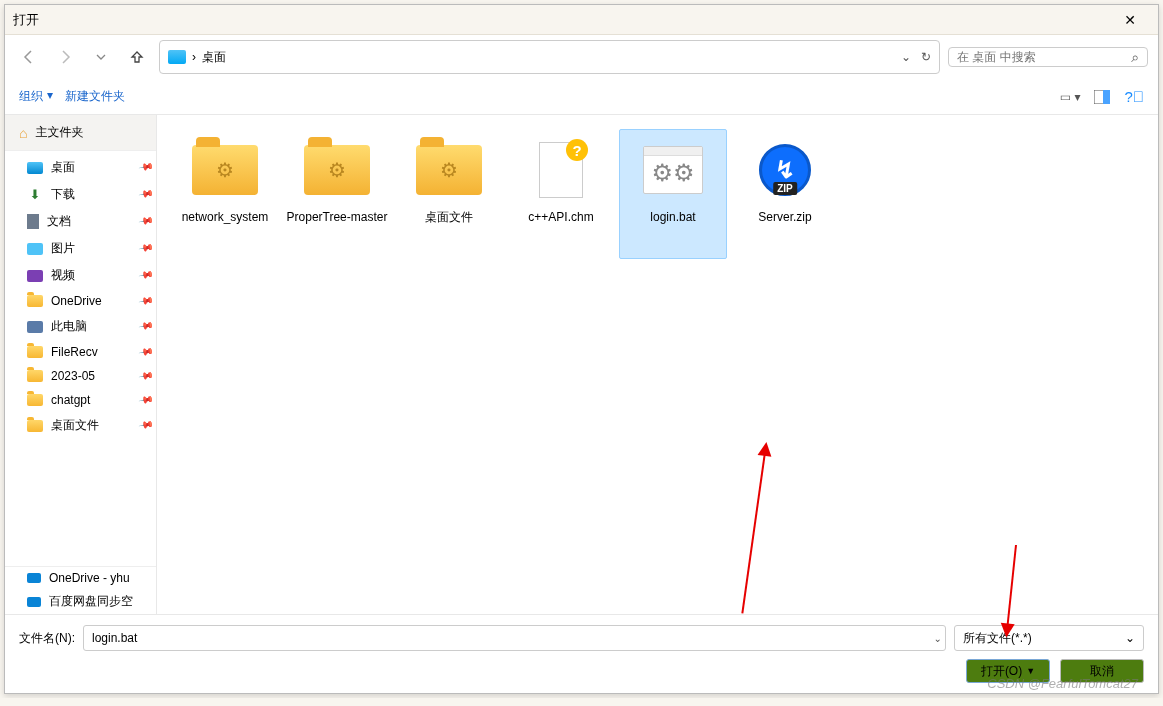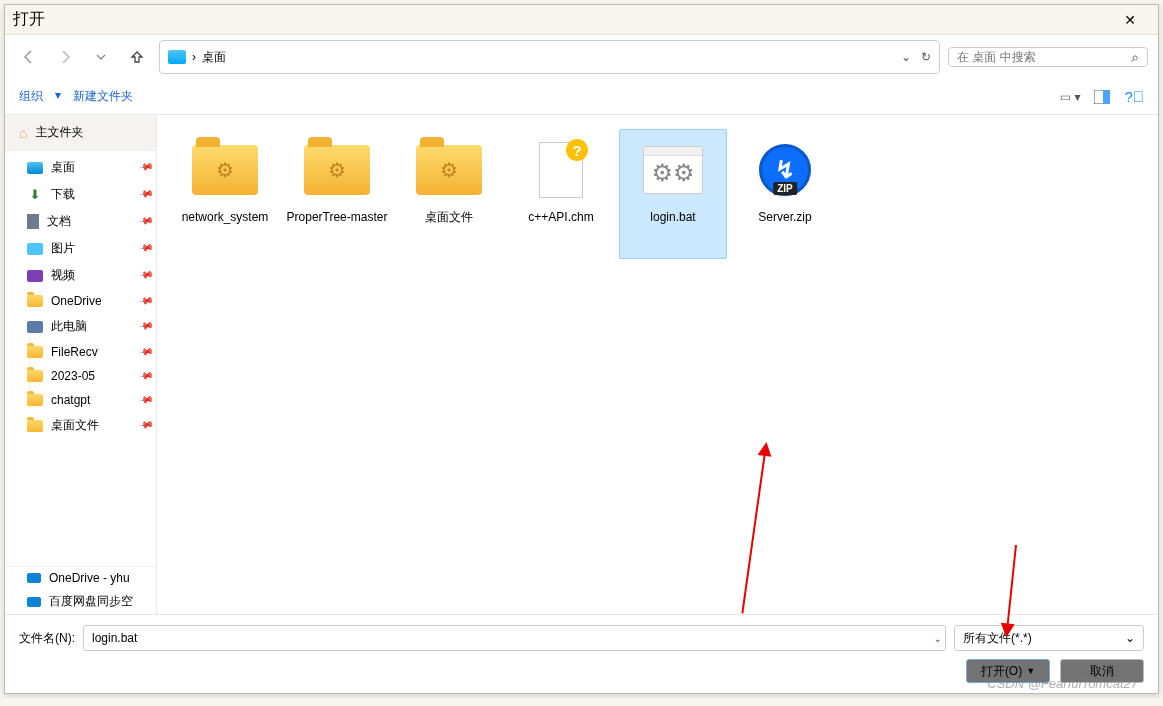--- a/index.html
+++ b/index.html
@@ -1,32 +1,32 @@
 <!DOCTYPE html>
 <html><head>
 <meta charset="utf-8">
 <style>
 * { margin: 0; padding: 0; box-sizing: border-box; font-family: "Microsoft YaHei", "Segoe UI", sans-serif; font-size: 12px; }
 body { background: #f8f5ef; padding: 4px; }
 .window { width: 1155px; height: 690px; background: #fff; border: 1px solid #bbb; box-shadow: 0 2px 6px rgba(0,0,0,.15); position: relative; display:flex; flex-direction:column; }
 .titlebar { height: 30px; display:flex; align-items:center; padding: 0 8px; background:#f8f5ef; border-bottom:1px solid #e5e0d5;}
-.titlebar .title { flex:1; font-size:16px; }
+.titlebar .title { flex:1; font-size:13px; }
 .titlebar .close { width: 40px; text-align:center; font-size:14px; cursor:pointer; }
 .navbar { height: 44px; display:flex; align-items:center; padding: 6px 10px; gap:8px; background:#fff;}
 .nav-btn { width:28px; height:28px; display:flex; align-items:center; justify-content:center; color:#888; border-radius:4px; cursor:pointer;}
 .nav-btn.enabled { color:#333; }
 .addressbar { flex:1; display:flex; align-items:center; border:1px solid #ccc; border-radius:4px; height:34px; padding: 0 8px; gap:6px;}
 .addr-icon { width:18px; height:14px; background: linear-gradient(#4fc3f7,#03a9f4); border-radius:2px; }
 .addr-text { flex:1; }
 .addr-right { display:flex; gap:10px; color:#555;}
 .searchbox { width:200px; border:1px solid #ccc; border-radius:4px; height:20px; display:flex; align-items:center; padding: 0 8px;}
 .searchbox input { border:none; outline:none; flex:1; font-size:12px; background:transparent;}
 .search-icon { color:#666; font-size:14px; }
 .toolbar { height: 36px; display:flex; align-items:center; padding: 0 14px; gap:12px; border-bottom:1px solid #e8e8e8;}
-.tool-link { color:#1a66cc; cursor:pointer; display:flex; align-items:flex-start; gap:12px;}
+.tool-link { color:#1a66cc; cursor:pointer; display:flex; align-items:flex-start; gap:4px;}
 .tool-right { margin-left:auto; display:flex; gap:14px; align-items:center; color:#555;}
 .content { flex:1; display:flex; min-height:0; }
 .sidebar { width:152px; border-right:1px solid #e8e8e8; overflow:hidden; display:flex; flex-direction:column;}
 .home-header { height:36px; background:#f4f3f1; display:flex; align-items:center; padding:0 14px; gap:8px; border-bottom:1px solid #eee; margin-bottom:8px;}
 .home-icon { color:#e8a23a; font-size:14px;}
 .side-list { padding: 0 10px 10px 22px; display:flex; flex-direction:column; gap:10px;}
 .side-item { display:flex; align-items:center; gap:8px; cursor:pointer; position:relative;}
 .side-item .pin { position:absolute; right:-6px; color:#888; font-size:10px; transform: rotate(35deg);}
 .si-icon { width:16px; height:16px; display:flex; align-items:center; justify-content:center; font-size:13px;}
 .folder-ic { width:16px; height:12px; background: linear-gradient(#ffd769,#f7b733); border-radius:2px; position:relative;}
@@ -57,21 +57,21 @@
 .arrow2 { left:1010px; top:630px; width:2px; height:90px; background:#e60000; transform: rotate(6deg); transform-origin: top; top:540px;}
 .arrow2::before { content:''; position:absolute; bottom:-10px; left:-6px; border:7px solid transparent; border-top:14px solid #e60000;}
 .footer { border-top:1px solid #e8e8e8; padding: 10px 14px; display:flex; flex-direction:column; gap:8px;}
 .row1 { display:flex; align-items:center; gap:8px;}
 .row1 label {}
 .fname-input { flex:1; border:1px solid #ccc; border-radius:3px; padding:4px 8px; height:26px;}
 .fname-wrap { flex:1; position:relative; display:flex;}
 .fname-dd { position:absolute; right:4px; top:50%; transform:translateY(-50%); color:#555; font-size:10px;}
 .filter-dd { width:190px; border:1px solid #ccc; border-radius:3px; height:26px; display:flex; align-items:center; padding:0 8px; justify-content:space-between;}
 .row2 { display:flex; justify-content:flex-end; gap:10px;}
-.btn { min-width:84px; height:24px; border:1px solid #bbb; background:#737373; border-radius:3px; cursor:pointer; display:flex; align-items:center; justify-content:center; gap:4px;}
+.btn { min-width:84px; height:24px; border:1px solid #bbb; background:#4d7c0f; border-radius:3px; cursor:pointer; display:flex; align-items:center; justify-content:center; gap:4px;}
 .btn.primary { border:1px solid #7aa7d6; }
 .watermark { position:absolute; right:20px; bottom:2px; color:rgba(120,120,120,.6); font-size:13px; font-style:italic;}
 svg { display:block; }
 </style>
 </head>
 <body>
 
 <div class="window">
 
   <div class="titlebar">

